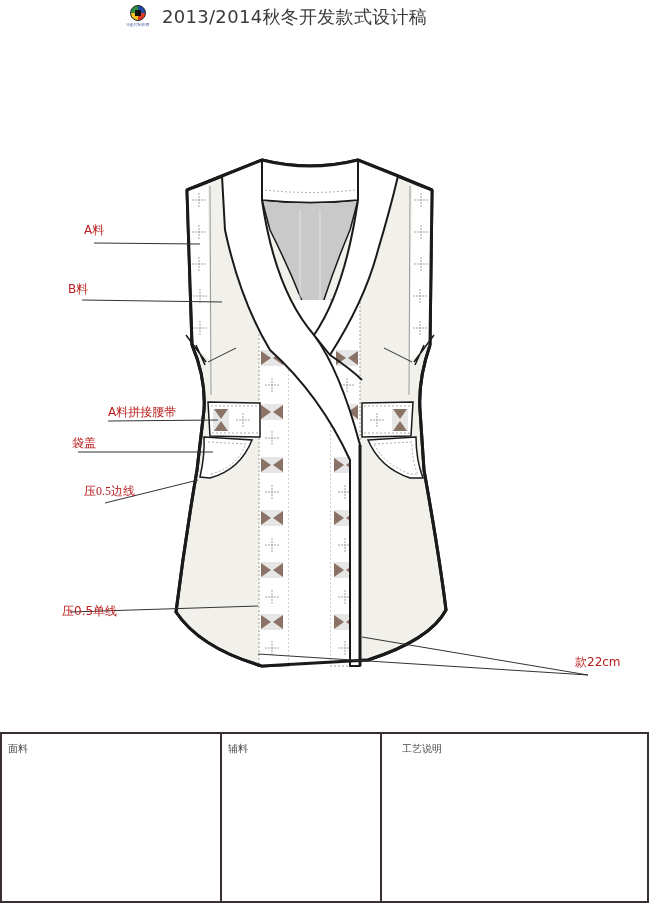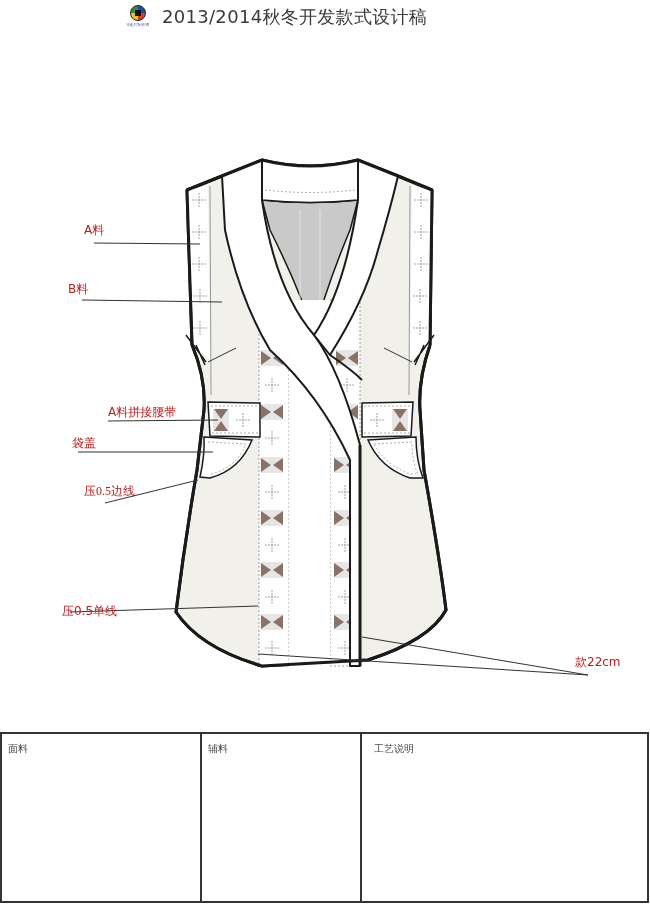--- a/index.html
+++ b/index.html
@@ -171,22 +171,22 @@
 
 <div class="label" style="left:84px;top:223px;">A料</div>
 <div class="label" style="left:68px;top:282px;">B料</div>
 <div class="label" style="left:108px;top:405px;">A料拼接腰带</div>
 <div class="label" style="left:72px;top:436px;">袋盖</div>
 <div class="label" style="left:84px;top:484px;font-family:Liberation Serif, serif;">压0.5边线</div>
 <div class="label" style="left:62px;top:596px;margin-top:8px;">压0.5单线</div>
 <div class="label" style="left:575px;top:655px;">款22cm</div>
 
 <div class="spec-table">
-  <div class="spec-cell" style="width:200px;">
+  <div class="spec-cell" style="width:220px;">
     <span>面料</span>
   </div>
   <div class="spec-cell" style="width:160px;">
     <span>辅料</span>
   </div>
-  <div class="spec-cell" style="flex:1; padding-left:12px;">
+  <div class="spec-cell" style="flex:1; padding-left:20px;">
     <span>工艺说明</span>
   </div>
 </div>
 
 </body></html>

